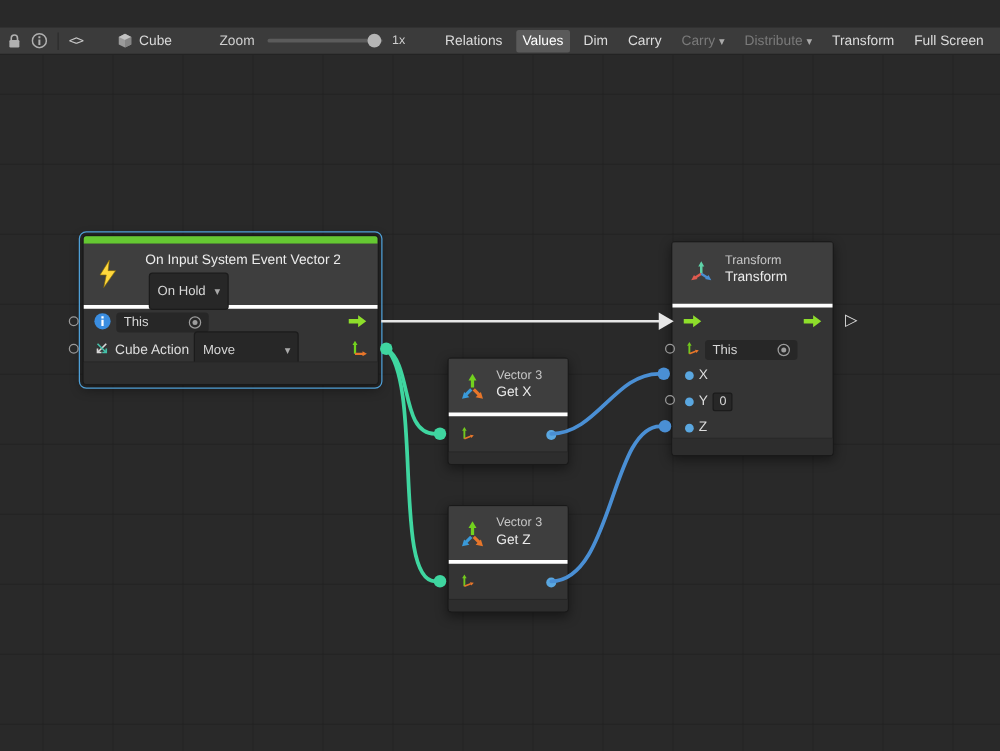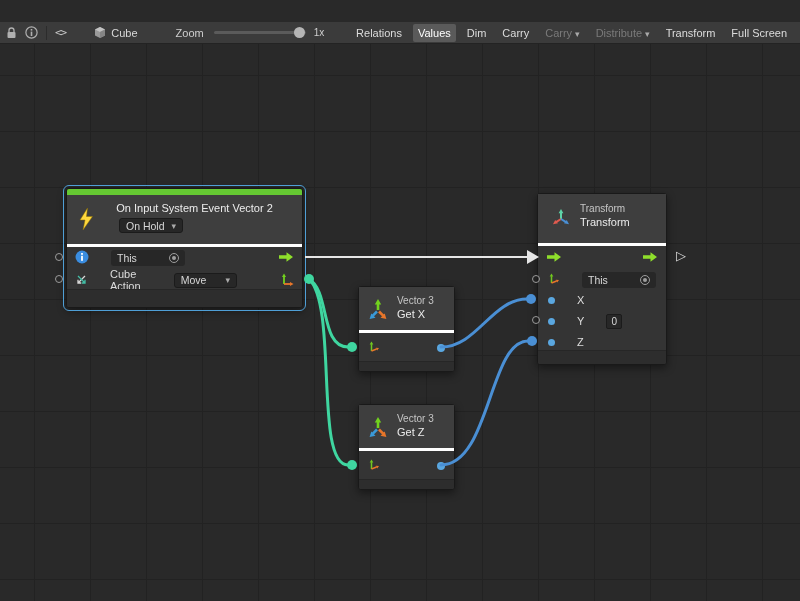--- a/index.html
+++ b/index.html
@@ -40,27 +40,27 @@
                      linear-gradient(to bottom,#222 1px,transparent 1px);
     background-size:56px 56px;background-position:34px 31px;}
 
   
   .node{position:absolute;background:#343434;border:1px solid #191919;border-radius:3px;
     box-shadow:0 3px 9px rgba(0,0,0,.45);z-index:5;font-size:11px;}
   .node.selected{outline:1px solid #4f9fd6;outline-offset:2px;}
   .accent{position:absolute;left:0;top:0;right:0;height:6px;background:#65c832;border-radius:2px 2px 0 0;}
   .nheader{position:absolute;left:0;right:0;background:#3e3e3e;border-bottom:3px solid #ffffff;}
   .nfooter{position:absolute;left:0;right:0;bottom:0;background:#2d2d2d;border-top:1px solid #262626;border-radius:0 0 2px 2px;}
-  .nrow{position:absolute;left:0;right:0;display:flex;align-items:center;gap:22px;padding:0 8px;}
+  .nrow{position:absolute;left:0;right:0;display:flex;align-items:center;gap:4px;padding:0 8px;}
   .nrow .spacer{margin-left:auto;}
   .node-title{color:#ececec;font-weight:500;}
   .cat-label{font-size:10px;color:#c6c6c6;line-height:12px;}
   .name-label{font-size:11px;color:#ebebeb;line-height:14px;}
   .dropdown{display:inline-flex;align-items:center;justify-content:space-between;gap:4px;
-    height:15px;background:#272727;border:1px solid #1b1b1b;border-radius:3px;
+    height:30px;background:#272727;border:1px solid #1b1b1b;border-radius:3px;
     padding:0 6px;font-size:10.5px;color:#d6d6d6;}
   .pill{display:inline-flex;align-items:center;justify-content:space-between;gap:4px;height:16px;
     background:#272727;border-radius:3px;padding:0 6px;font-size:10.5px;color:#d8d8d8;}
   .target-glyph{position:relative;width:10px;height:10px;border:1px solid #9d9d9d;border-radius:50%;display:inline-block;}
   .target-glyph::after{content:"";position:absolute;left:2px;top:2px;width:4px;height:4px;border-radius:50%;background:#9d9d9d;}
   .value-box{width:16px;height:15px;background:#272727;border:1px solid #1b1b1b;border-radius:2px;
     font-size:10px;color:#d8d8d8;display:inline-flex;align-items:center;justify-content:center;}
   .row-dot{width:7px;height:7px;border-radius:50%;background:#5aa7e0;display:inline-block;}
   .row-dot.big{width:8px;height:8px;}
 

